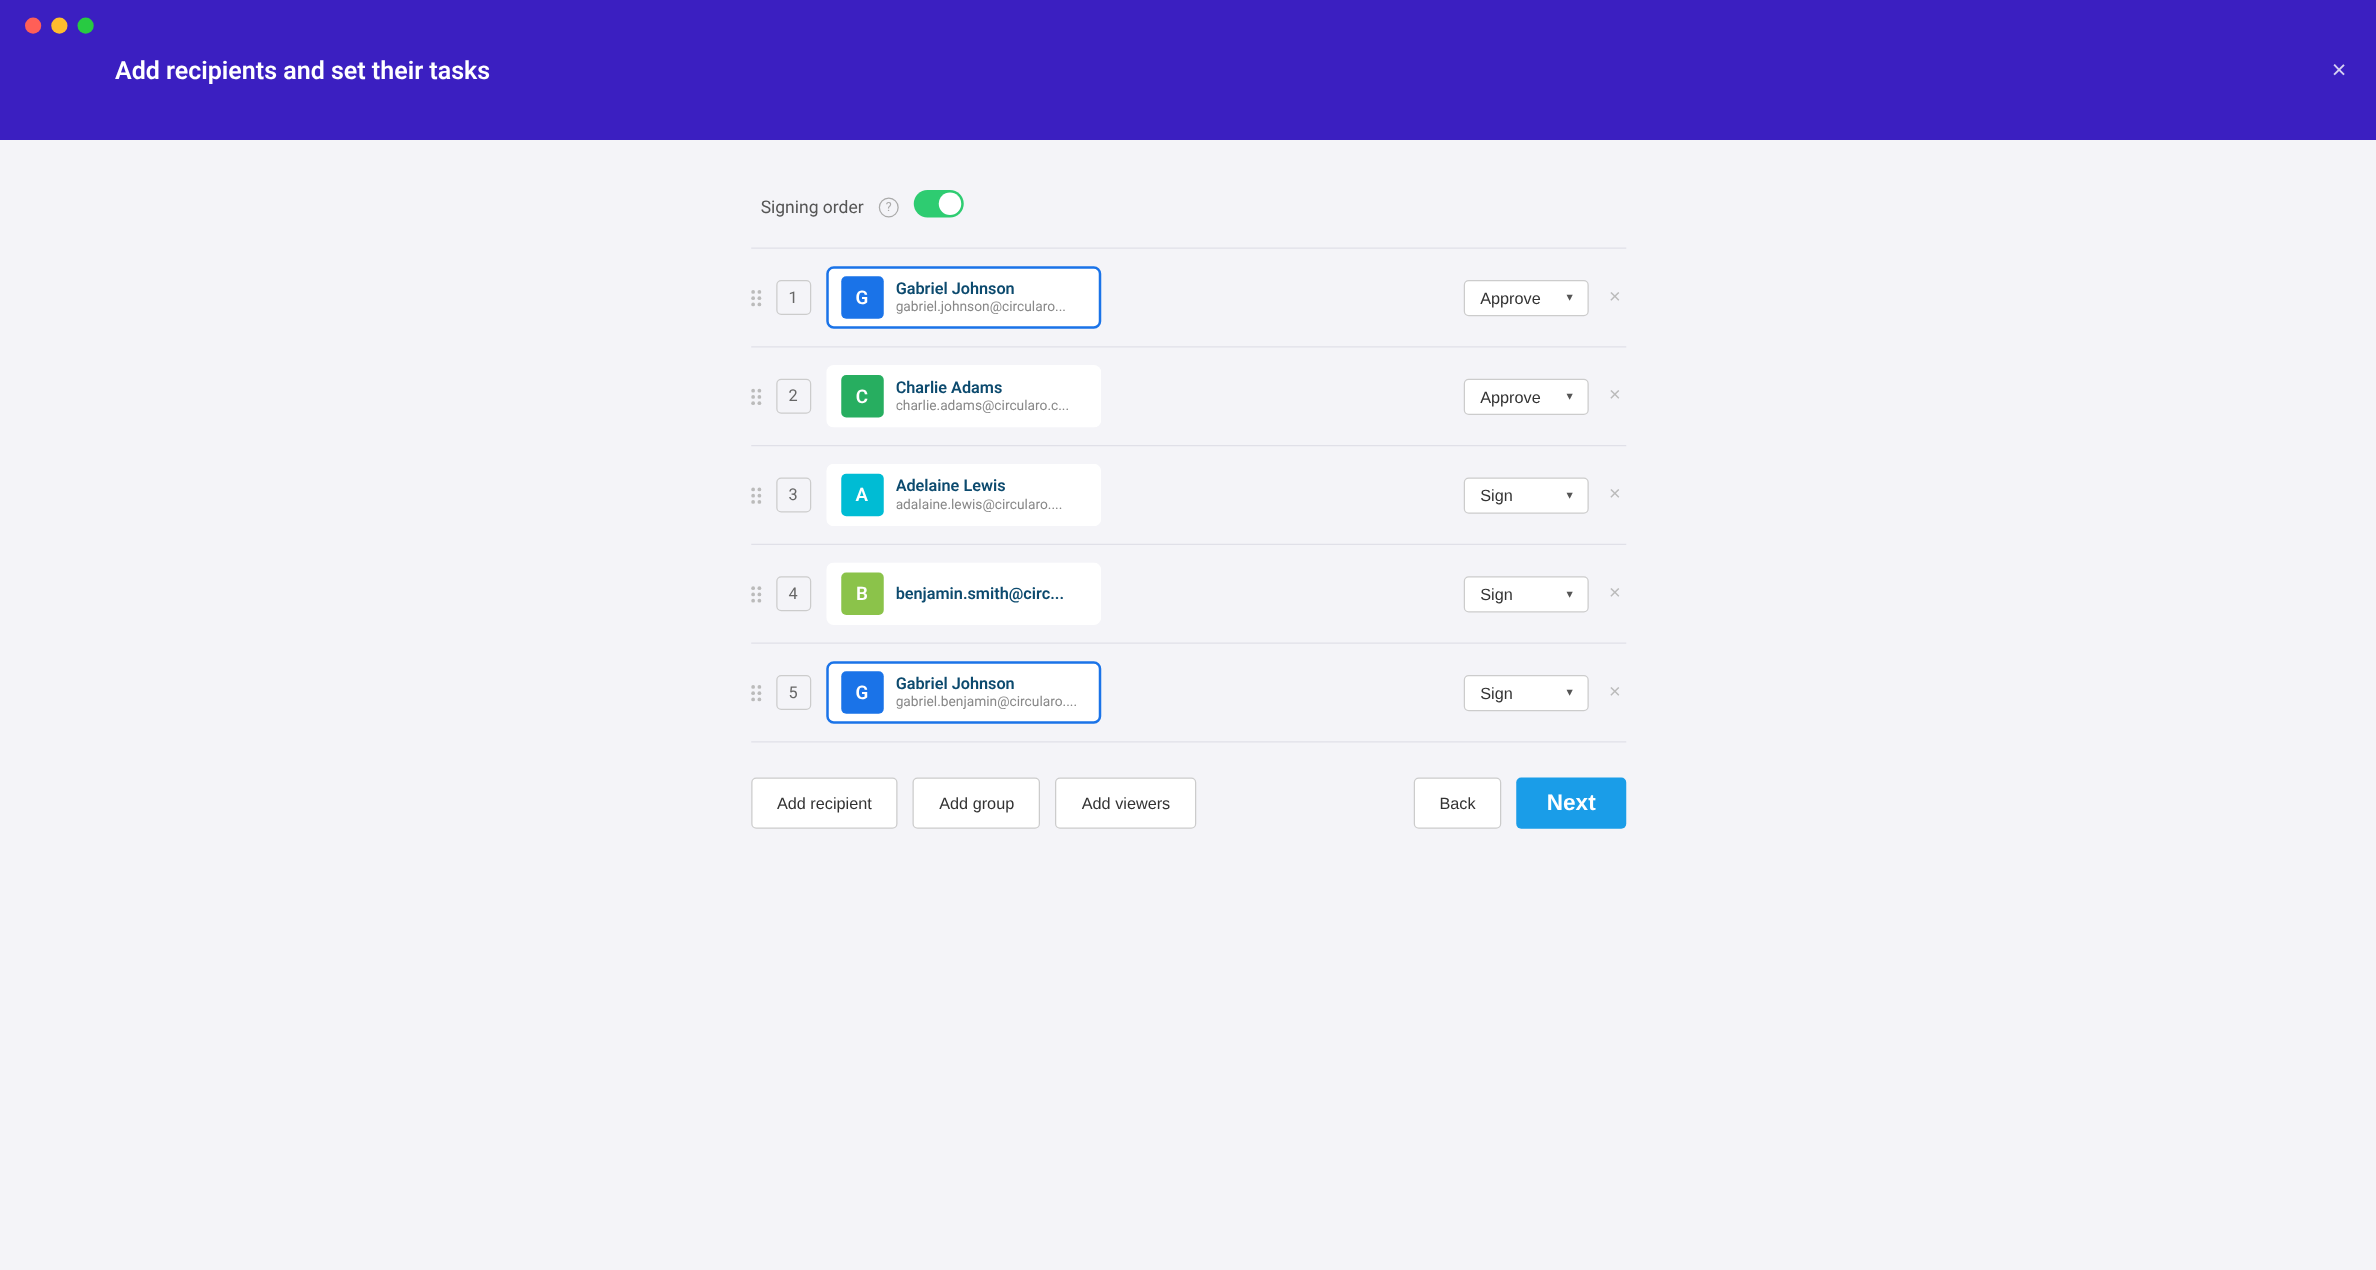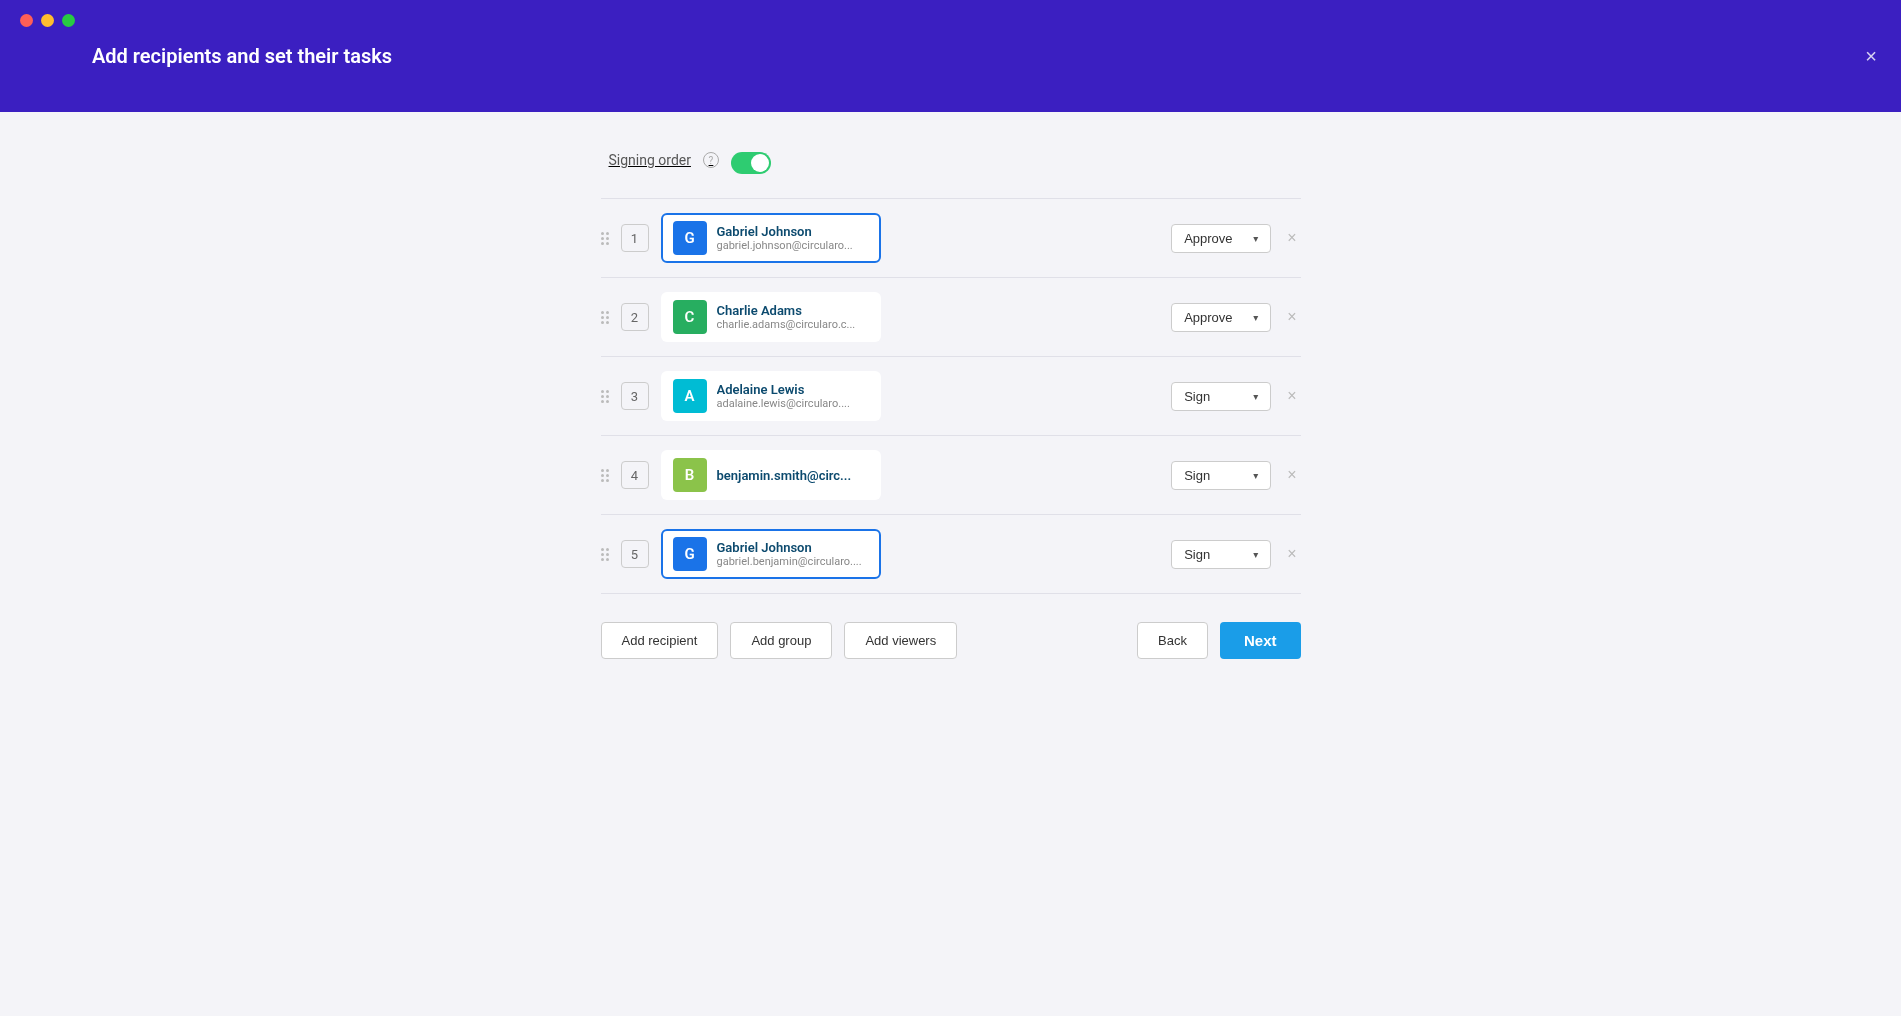--- a/index.html
+++ b/index.html
@@ -63,25 +63,24 @@
       padding-top: 40px;
     }
 
     .container {
       width: 700px;
     }
 
     
     .signing-order-row {
       display: flex;
-      align-items: flex-start;
+      align-items: flex-end;
       gap: 12px;
       margin-bottom: 24px;
       padding-left: 8px;
-      text-decoration: underline;
     }
     .signing-order-label {
       font-size: 14px;
       color: #555;
     }
     .help-icon {
       width: 16px;
       height: 16px;
       border-radius: 50%;
       border: 1px solid #aaa;
@@ -263,21 +262,21 @@
       color: #333;
       cursor: pointer;
     }
 
     .btn-primary {
       background: #1a9de8;
       color: white;
       border: none;
       border-radius: 4px;
       padding: 10px 24px;
-      font-size: 15px;
+      font-size: 18px;
       font-weight: 600;
       cursor: pointer;
     }
 
     .footer-right {
       margin-left: auto;
       display: flex;
       gap: 12px;
     }
   </style>

